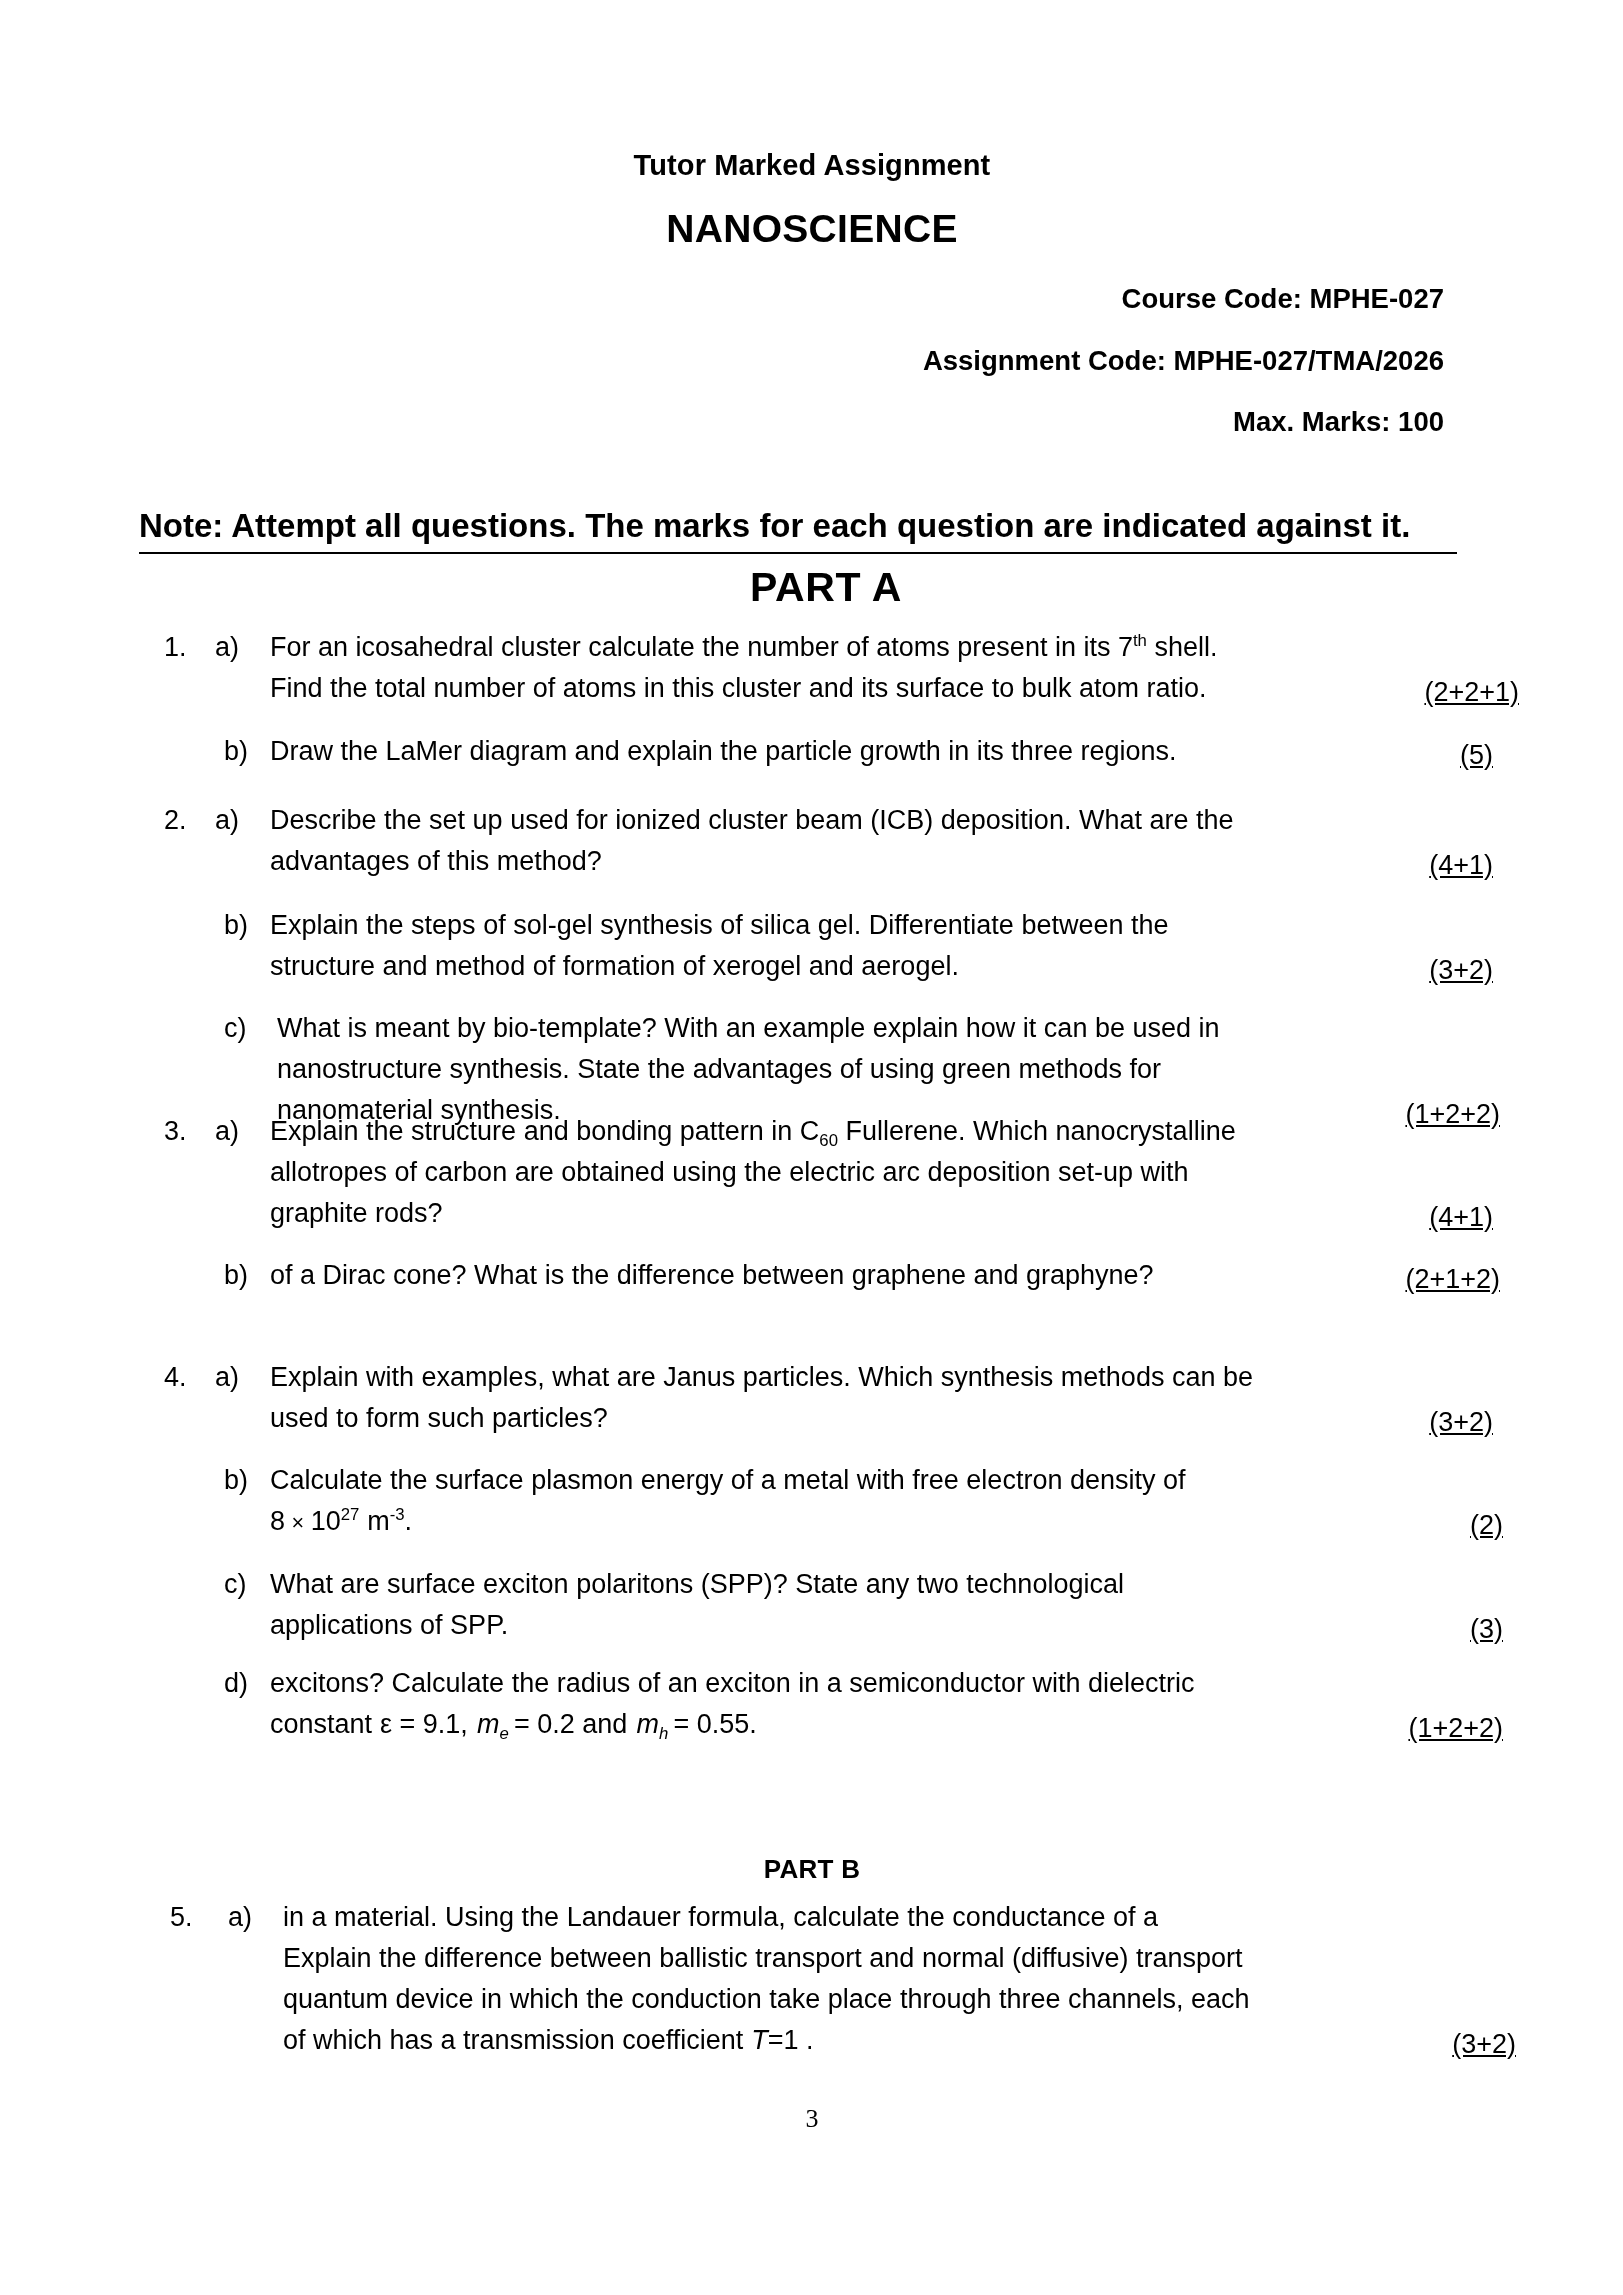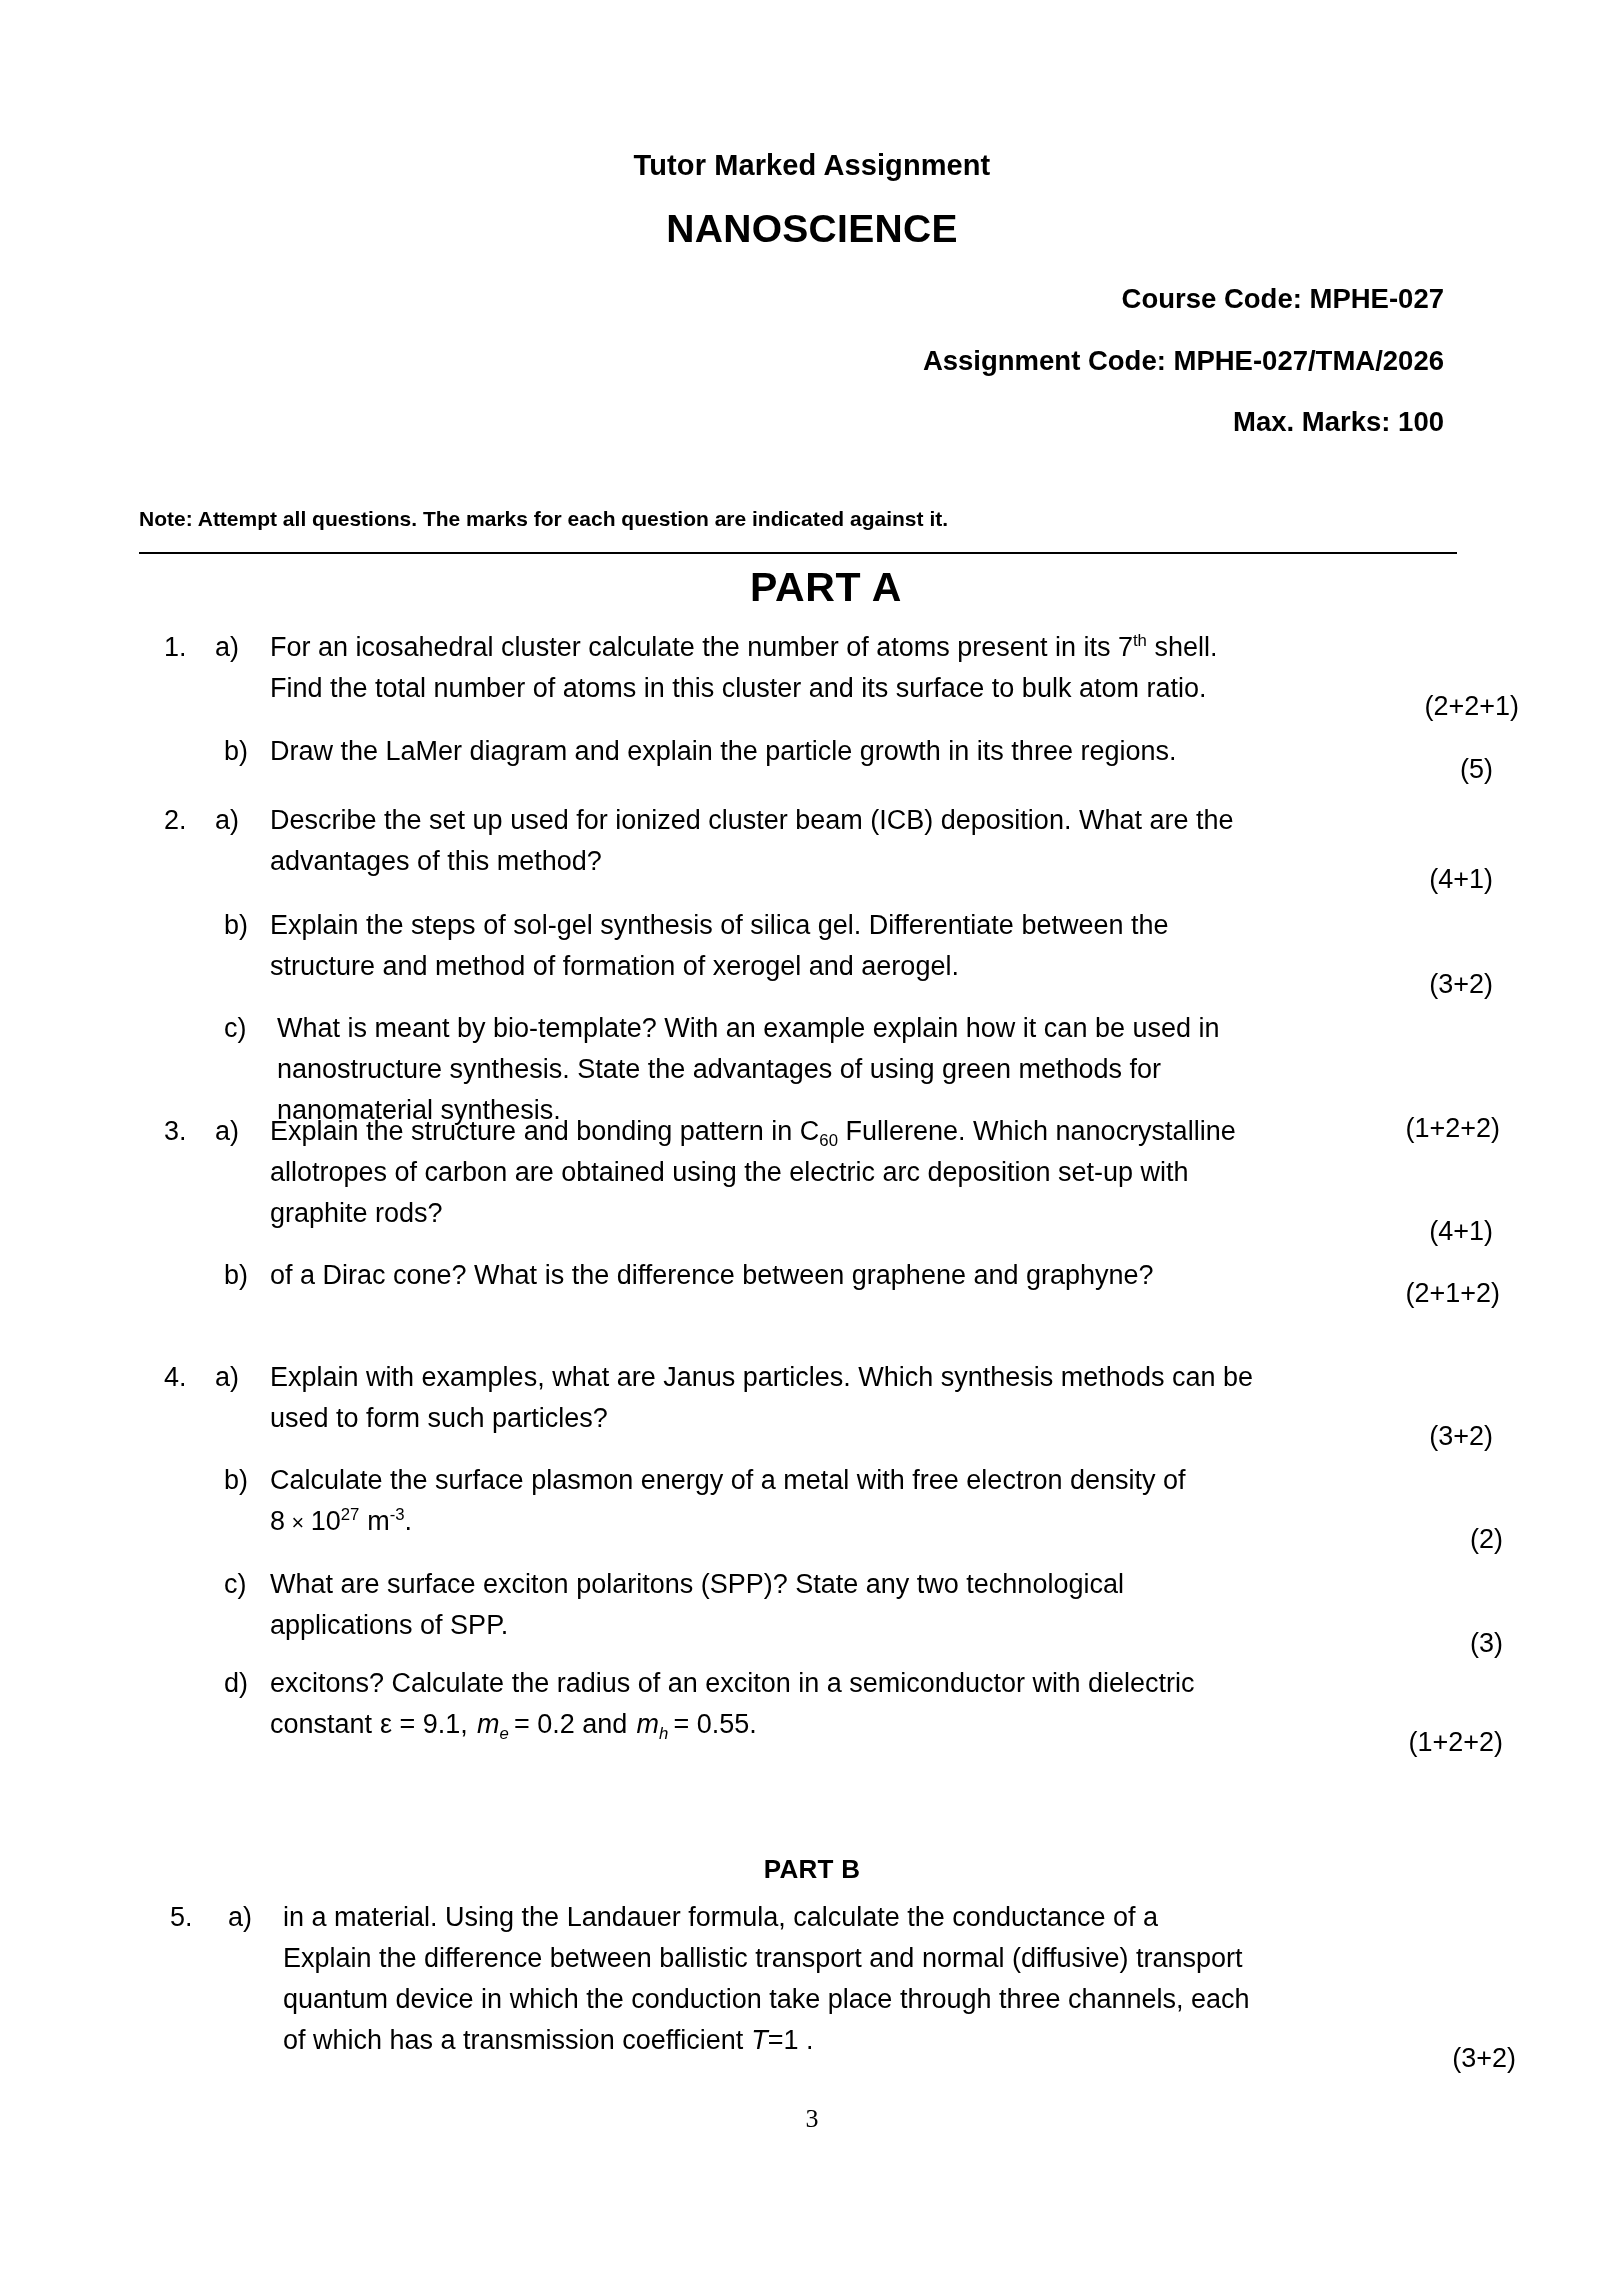--- a/index.html
+++ b/index.html
@@ -49,21 +49,21 @@
   }
   .hdr-course { top: 283px; }
   .hdr-assign { top: 345px; }
   .hdr-marks  { top: 406px; }
 
   
   .note-line {
     position: absolute;
     top: 507px;
     left: 139px;
-    font-size: 21px;
+    font-size: 33px;
     font-weight: bold;
     white-space: nowrap;
     text-align: center;
   }
   .note-rule {
     position: absolute;
     top: 552px;
     left: 139px;
     width: 1318px;
     height: 2px;
@@ -118,22 +118,23 @@
     margin-left: 106px;
     position: relative;
   }
   .qline {
     position: relative;
     white-space: nowrap;
   }
   .marks {
     position: absolute;
     right: 0;
-    top: 18px;
-    white-space: nowrap;
+    top: 4px;
+    white-space: nowrap;
+    text-decoration: underline;
   }
   
   .qbody .qline .marks { right: -52px; }
 
   sup { font-size: 0.62em; vertical-align: super; line-height: 0; }
   sub { font-size: 0.62em; vertical-align: sub; line-height: 0; }
   .it { font-style: italic; }
 
   
   .pagenum {

